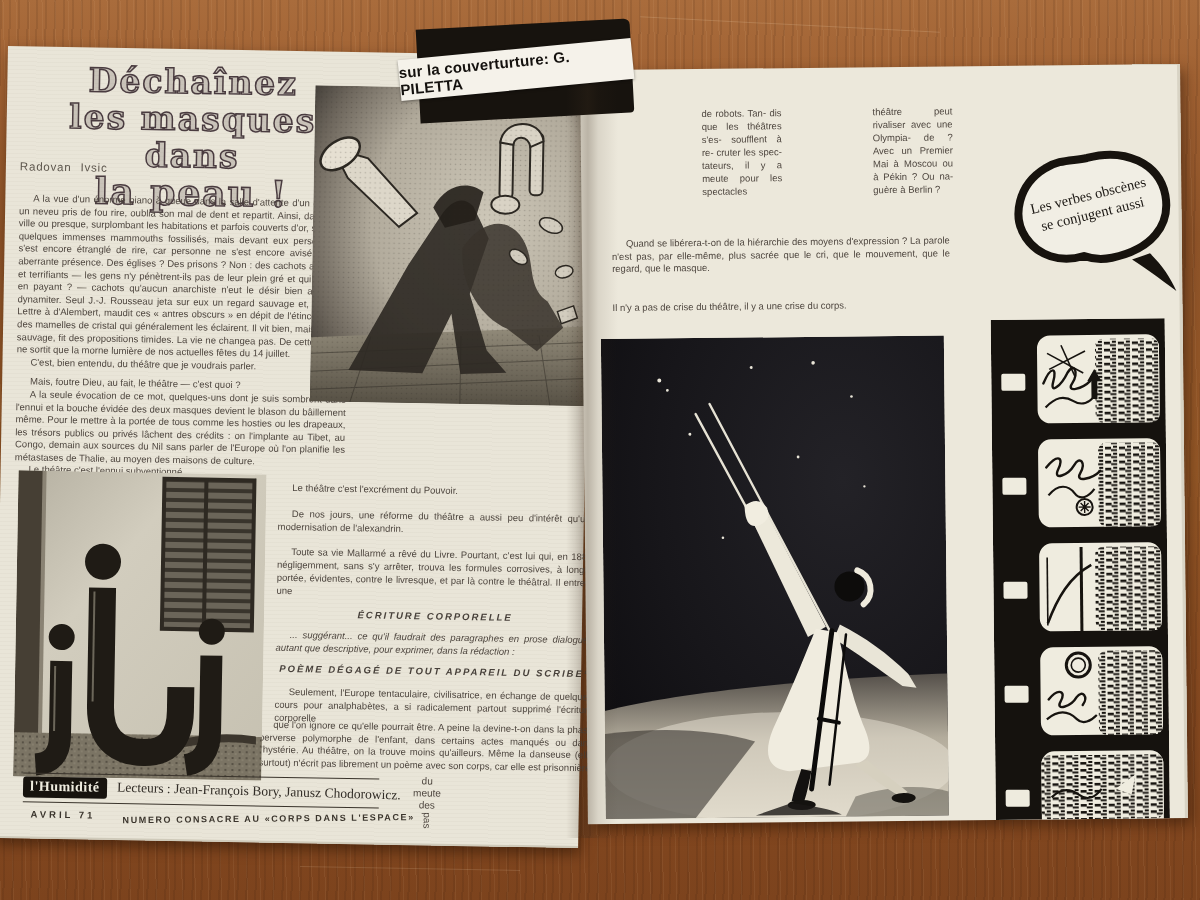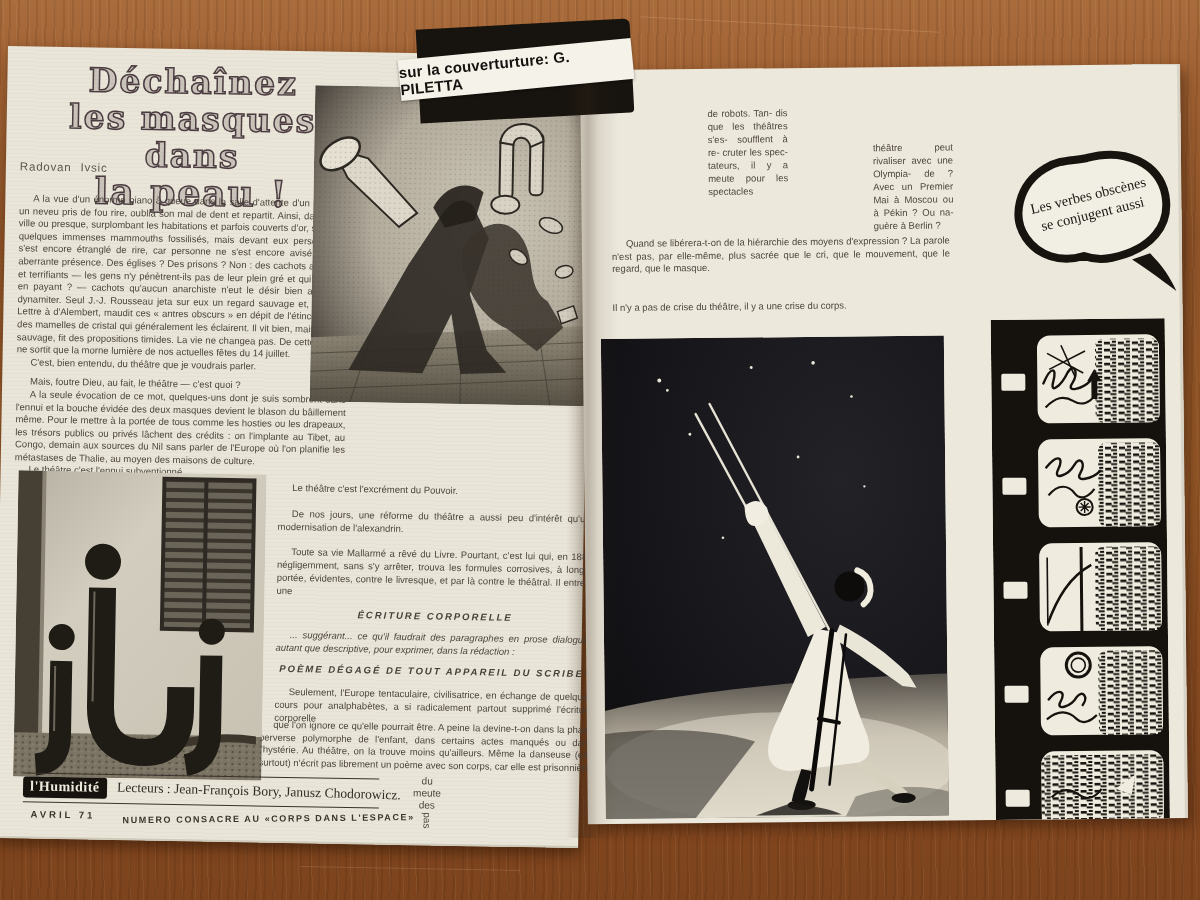--- a/index.html
+++ b/index.html
@@ -52,21 +52,21 @@
     font-family:"Liberation Serif",serif;font-weight:bold;font-size:14px;padding:2px 7px 3px;
     border-radius:3px;letter-spacing:.5px;}
   #footer-lect{left:122px;top:733px;font-family:"Liberation Serif",serif;font-size:13.5px;
     color:#322d27;transform:rotate(.6deg);}
   #footer-date{left:36px;top:762px;font-size:9.5px;font-weight:bold;letter-spacing:3px;color:#3a342c;}
   #footer-issue{left:128px;top:763px;font-size:9px;font-weight:bold;letter-spacing:1.6px;
     color:#3a342c;transform:rotate(-1.6deg);}
   
   .ncol{position:absolute;top:38px;width:80px;}
   .ncol .p{line-height:13px;text-indent:0;}
-  #rcol1{left:37px;} #rcol2{left:127px;} #rcol3{left:208px;} #rcol4{left:292px;margin-top:36px;}
+  #rcol1{left:37px;} #rcol2{left:121px;} #rcol3{left:208px;} #rcol4{left:292px;}
   #rpara1{left:30px;top:168px;width:338px;}
   #rpara2{left:30px;top:232px;width:338px;}
   #bubble{left:418px;top:77px;width:182px;height:152px;}
   #bubble-text{position:absolute;left:14px;top:44px;width:154px;text-align:center;
     transform:rotate(-13deg);font-family:"Liberation Serif",serif;font-size:14.5px;
     line-height:19px;color:#1b1713;}
   
   .photo{position:absolute;}
   svg{display:block;}
 </style>

